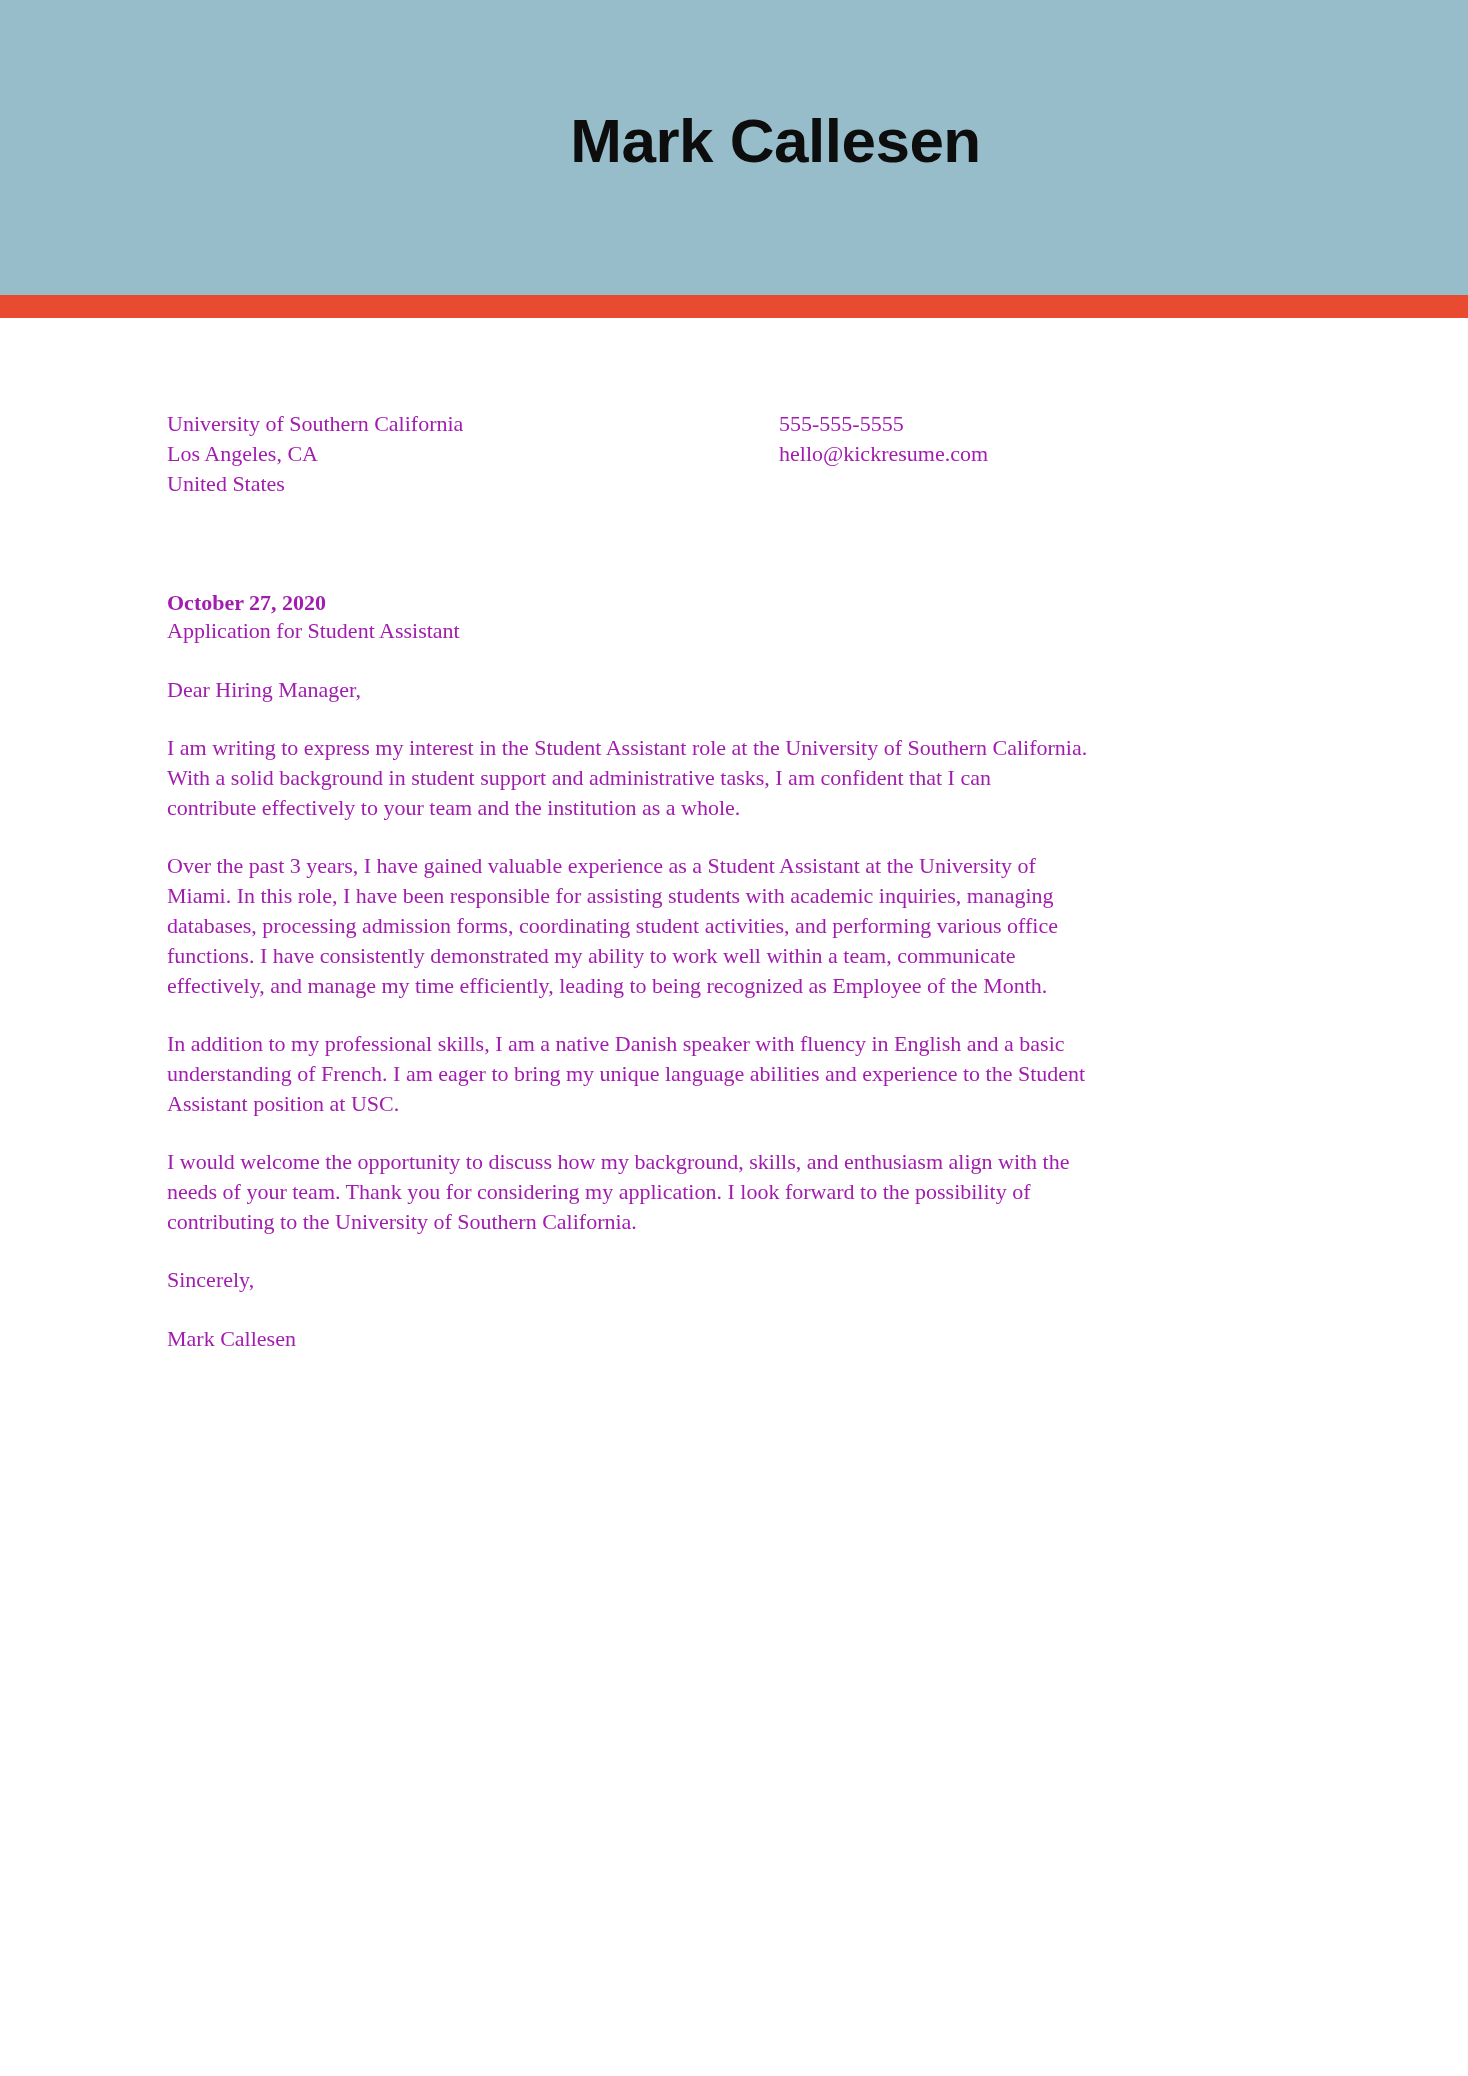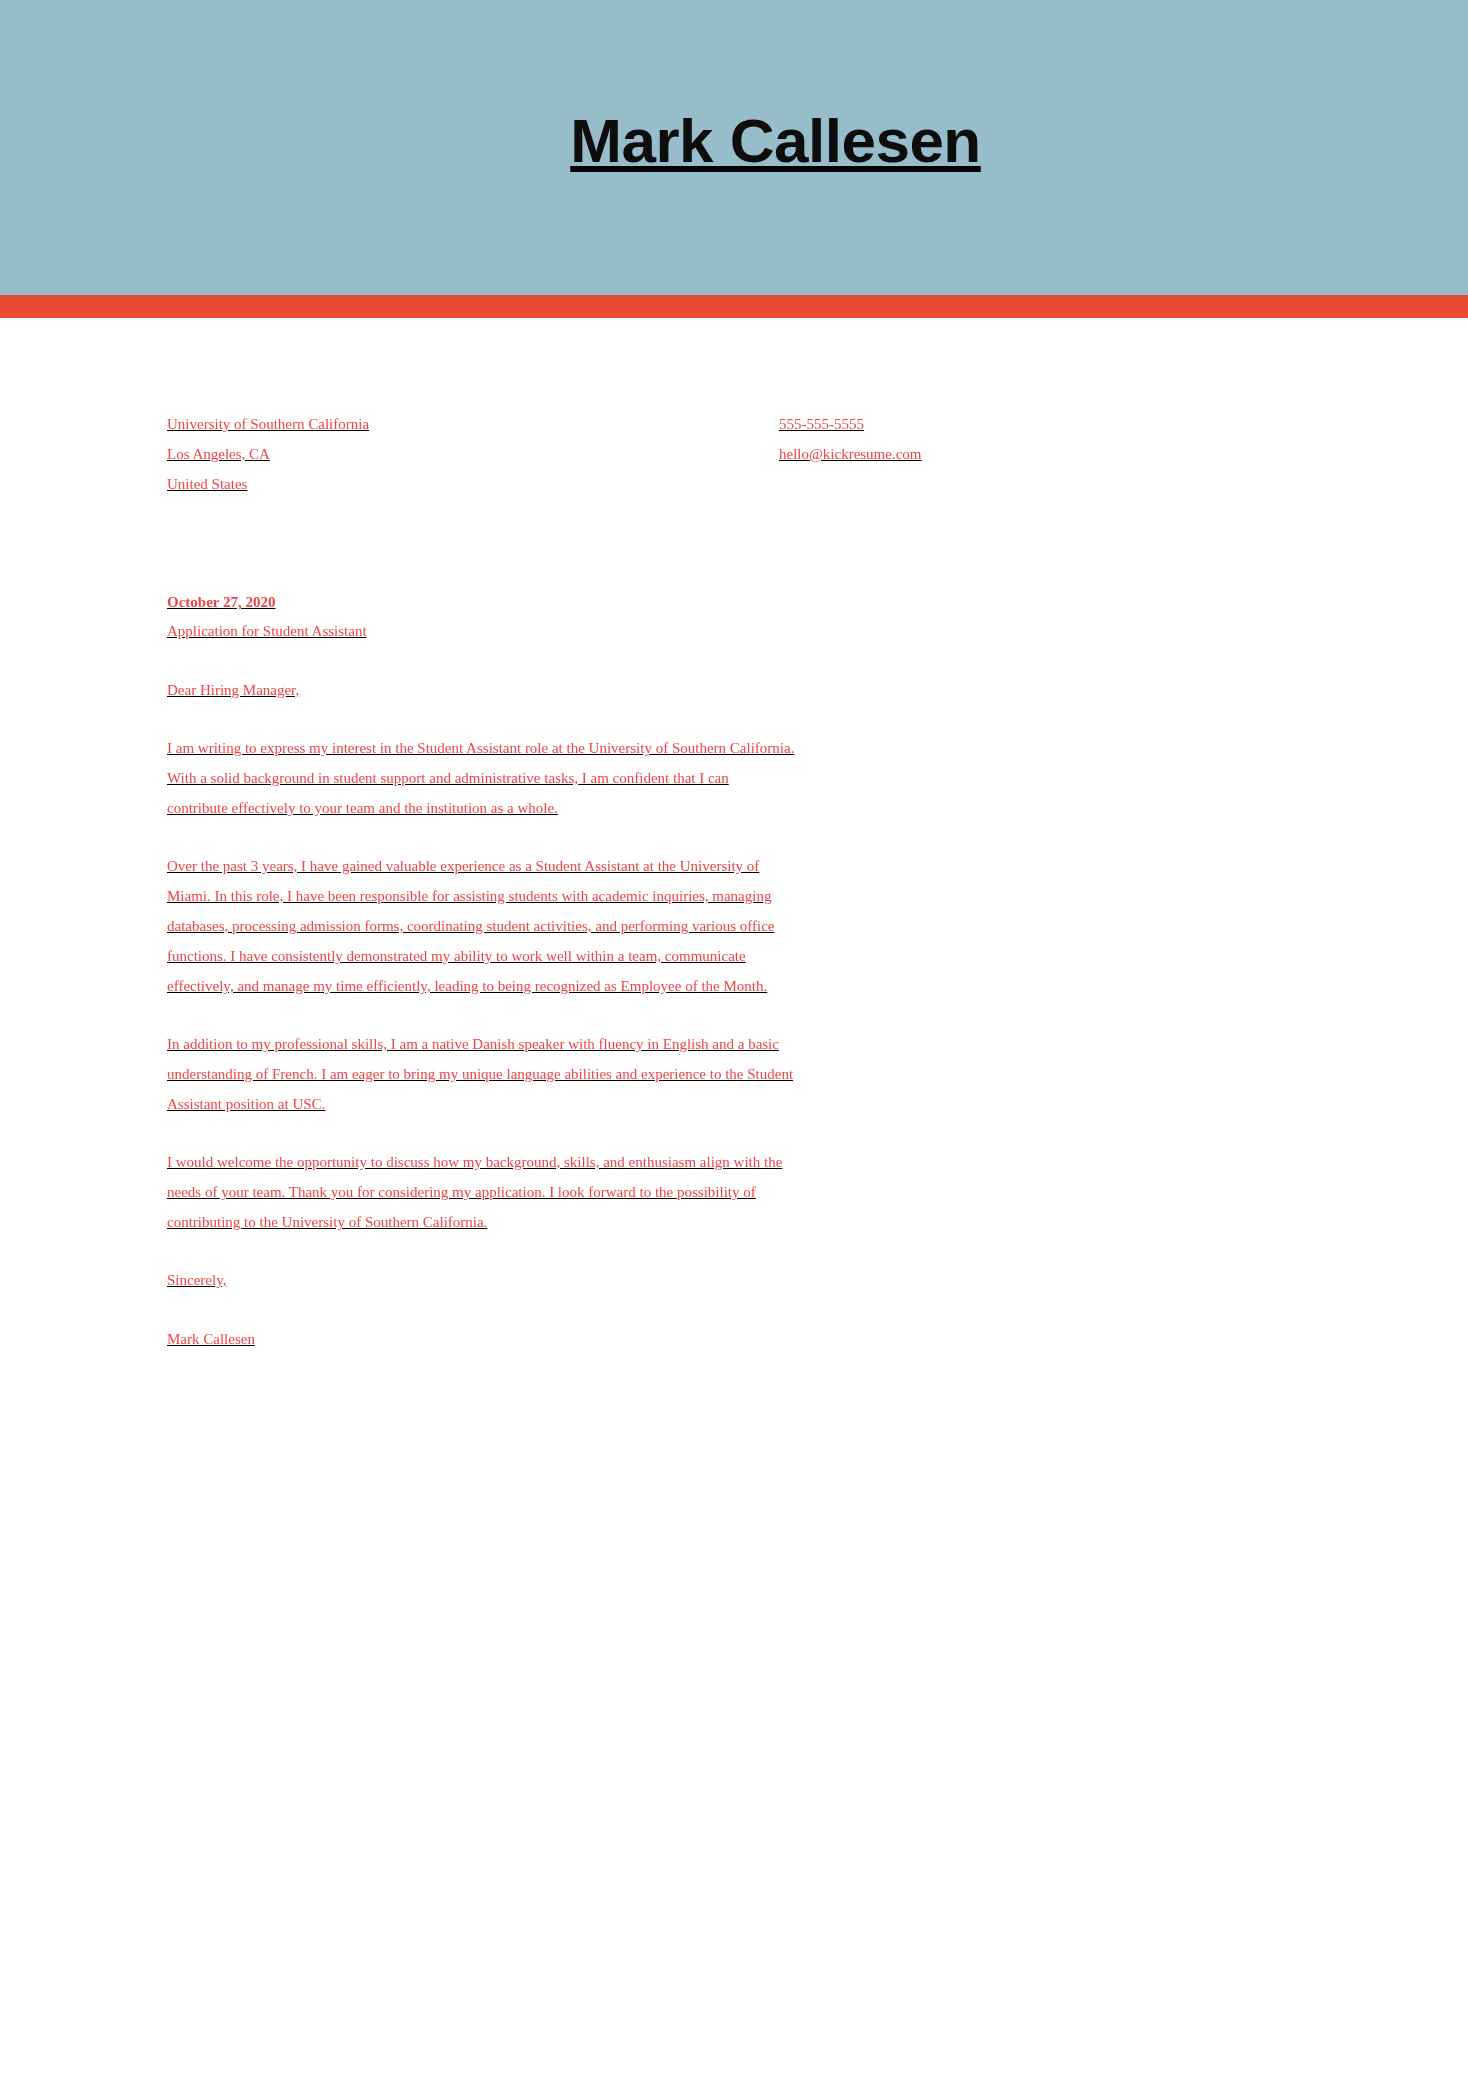--- a/index.html
+++ b/index.html
@@ -8,21 +8,20 @@
     height: 2076px;
     background: #ffffff;
     font-family: "Liberation Serif", "DejaVu Serif", serif;
   }
   .page {
     position: relative;
     width: 1468px;
     height: 2076px;
     background: #ffffff;
     overflow: hidden;
-    text-decoration: underline;
   }
   .header {
     height: 295px;
     background: #97bdca;
     box-sizing: border-box;
     padding: 110px 84px 0 167px;
     text-align: center;
   }
   .name {
     margin: 0;
@@ -32,23 +31,23 @@
     line-height: 62px;
     letter-spacing: -0.5px;
     color: #0d0d0d;
   }
   .accent-bar {
     height: 23px;
     background: #e84b2f;
   }
   .content {
     padding: 0 84px 0 167px;
-    font-size: 15px;
+    font-size: 22px;
     line-height: 30px;
-    color: #ef4444;
+    color: #a21caf;
   }
   .contact-row {
     display: flex;
     margin-top: 91px;
   }
   .contact-left { width: 612px; flex: none; }
   .contact-right { flex: none; }
   .date {
     margin-top: 90px;
     font-weight: 700;

